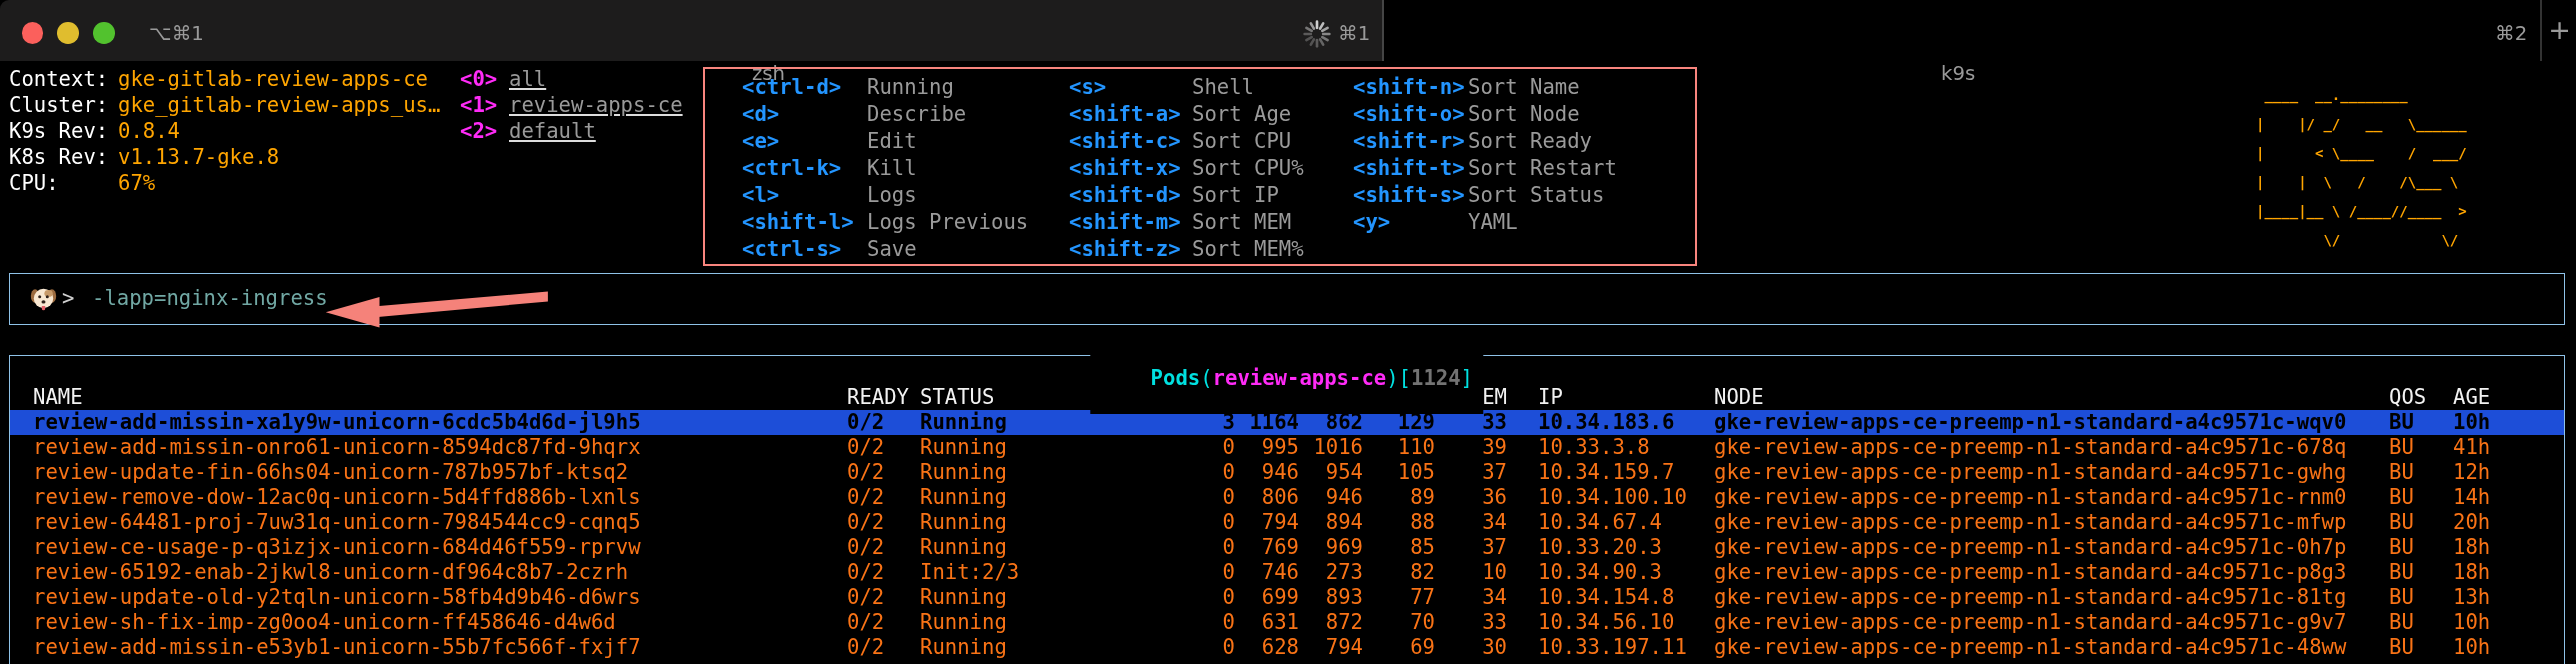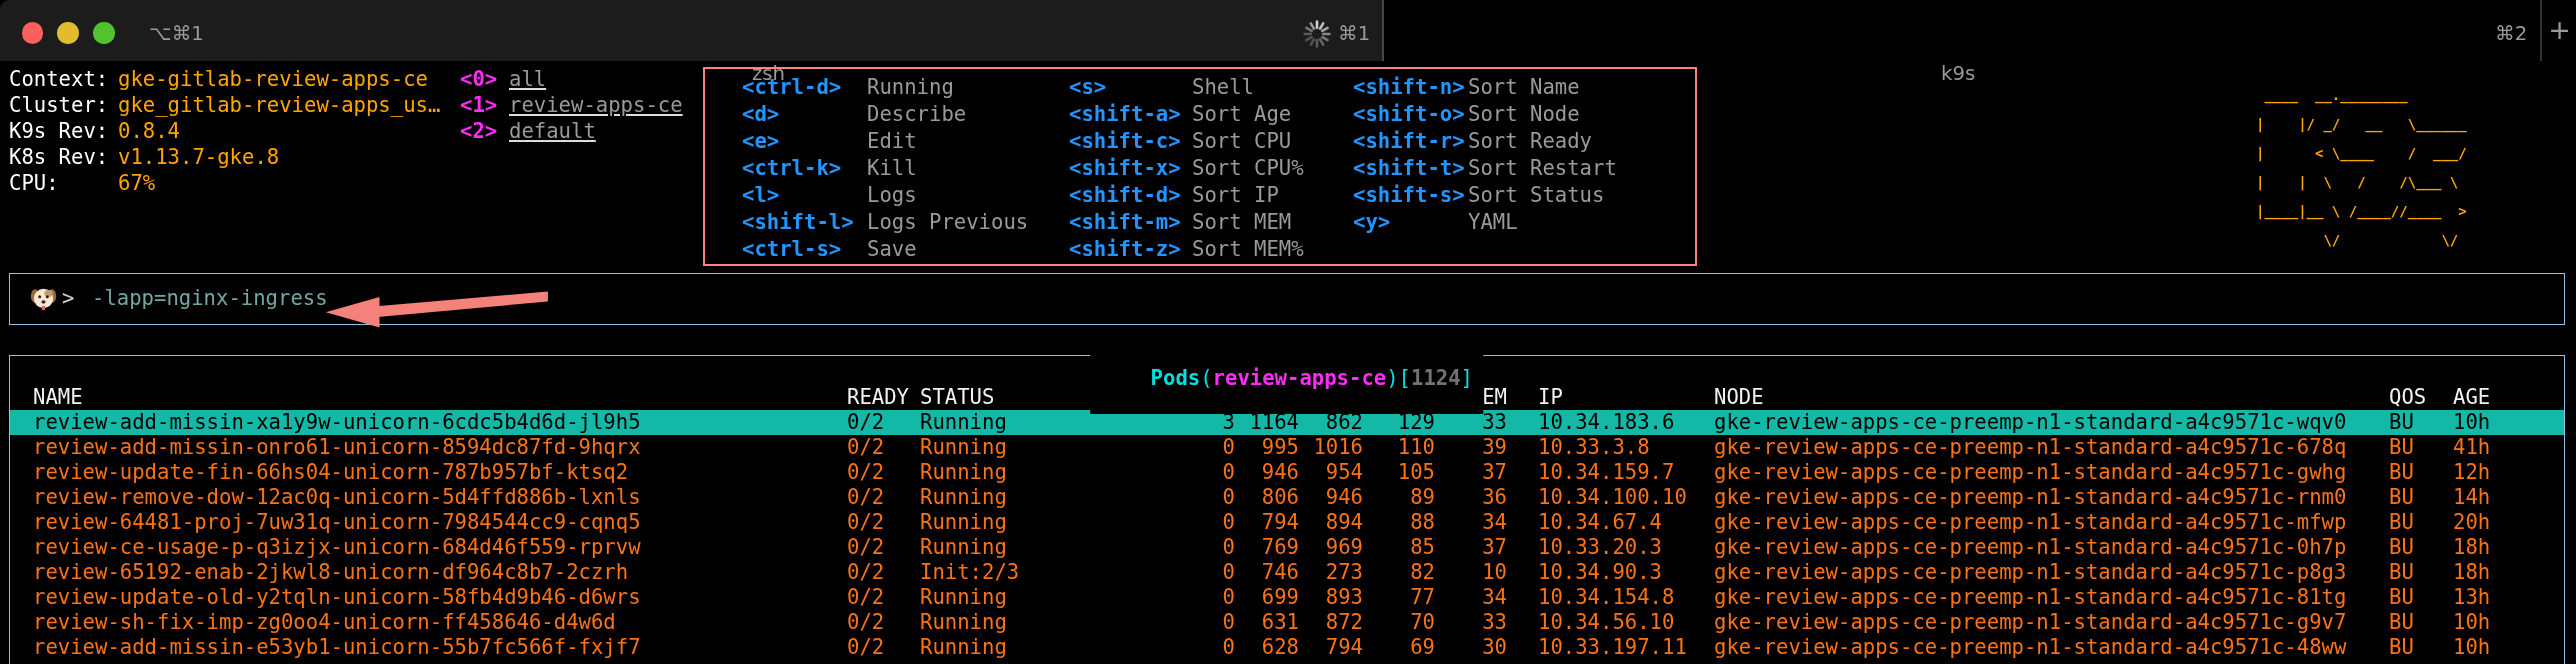--- a/index.html
+++ b/index.html
@@ -58,21 +58,21 @@
   .t-count{color:#737373;font-weight:bold;}
 
   .row-grid{display:grid;
     grid-template-columns:814px 73px 243px 72px 64px 64px 72px 72px 207px 675px 64px auto;
     padding-left:23px;height:25px;line-height:25px;white-space:pre;}
   .num{text-align:right;}
   .c-ip{padding-left:6px;margin-left:25px;}
   .thead{color:#f2f2f2;margin-top:29px;}
   .sort-arrow{color:#00d7d7;}
   .trow{color:#f97316;}
-  .trow.selected{background:#14b8a6;color:#000;font-weight:normal;}
+  .trow.selected{background:#1d4ed8;color:#000;font-weight:bold;}
 </style>
 </head>
 <body>
 
 <div class="tabbar">
   <div class="tab-left"></div>
   <span class="light" style="left:21.5px;background:#fb605c"></span>
   <span class="light" style="left:57px;background:#e0bd2e"></span>
   <span class="light" style="left:93px;background:#52c22e"></span>
   <span class="ttext" style="left:149px">⌥⌘1</span>

